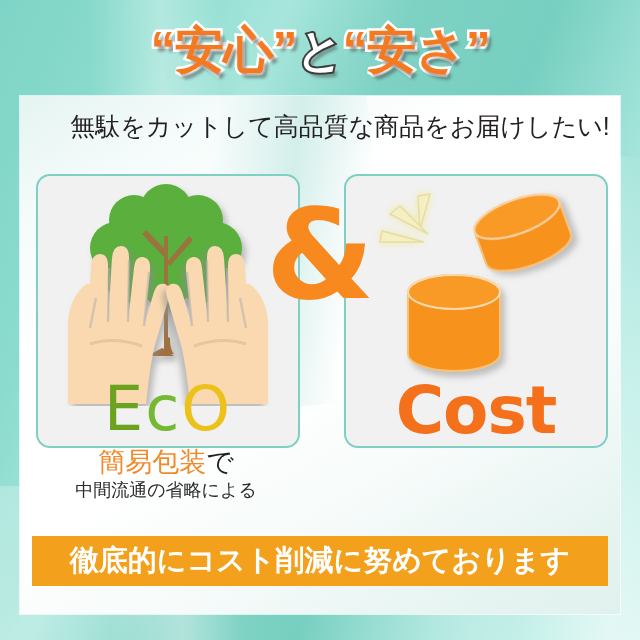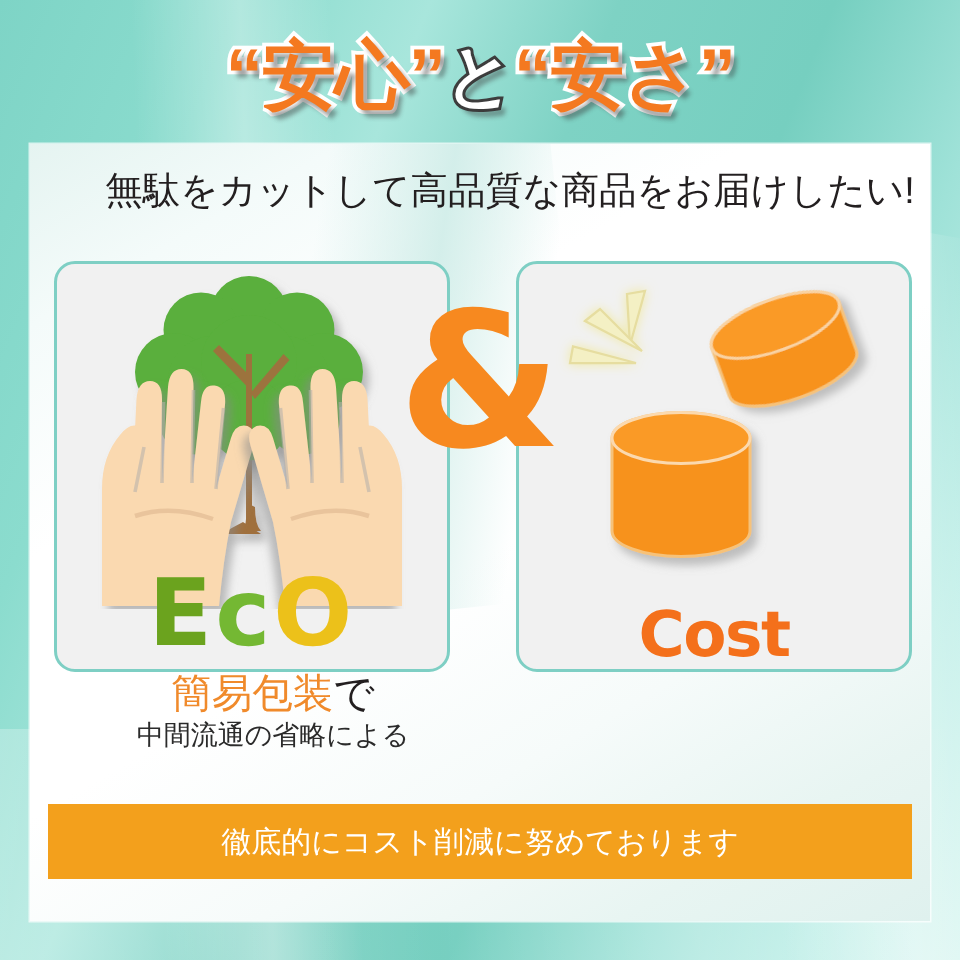--- a/index.html
+++ b/index.html
@@ -186,37 +186,37 @@
   
   .eco-art { position: absolute; inset: 0; }
 
   .eco-label {
     position: absolute;
     left: 0;
     bottom: 6px;
     width: 260px;
     text-align: center;
     font-size: 62px;
-    font-weight: bold;
+    font-weight: normal;
     line-height: 1;
     letter-spacing: 2px;
     font-family: "DejaVu Sans", sans-serif;
   }
   .eco-e { color: #6ba31e; }
   .eco-c { color: #74b833; }
   .eco-o { color: #ecc11a; }
 
   
   .cost-label {
     position: absolute;
     left: 0;
     bottom: 2px;
     width: 260px;
     text-align: center;
-    font-size: 42px;
+    font-size: 66px;
     font-weight: bold;
     line-height: 1;
     color: #f4701b;
     font-family: "DejaVu Sans", sans-serif;
     letter-spacing: -1px;
   }
 
   
   .captions {
     position: absolute;
@@ -224,21 +224,21 @@
     top: 352px;
     width: 600px;
     height: 76px;
   }
   .cap {
     position: absolute;
     top: 0;
     width: 280px;
     text-align: center;
   }
-  .cap-left  { left: 22px; }
+  .cap-left  { left: 6px; }
   .cap-right { left: 314px; }
 
   .cap-big {
     font-size: 27px;
     line-height: 1.08;
     white-space: nowrap;
   }
   .cap-small {
     font-size: 18px;
     line-height: 1.25;
@@ -257,22 +257,22 @@
     width: 576px;
     height: 50px;
     background: #f3a01c;
     display: flex;
     align-items: center;
     justify-content: center;
     z-index: 4;
   }
   .banner span {
     color: #ffffff;
-    font-size: 20px;
-    font-weight: normal;
+    font-size: 29px;
+    font-weight: bold;
     letter-spacing: 0px;
     white-space: nowrap;
   }
 </style>
 </head>
 <body>
 
 <div id="poster">
 
   <div class="bg-base"></div>

